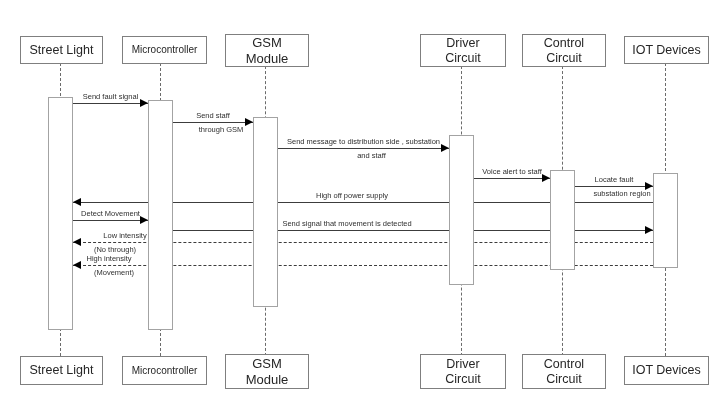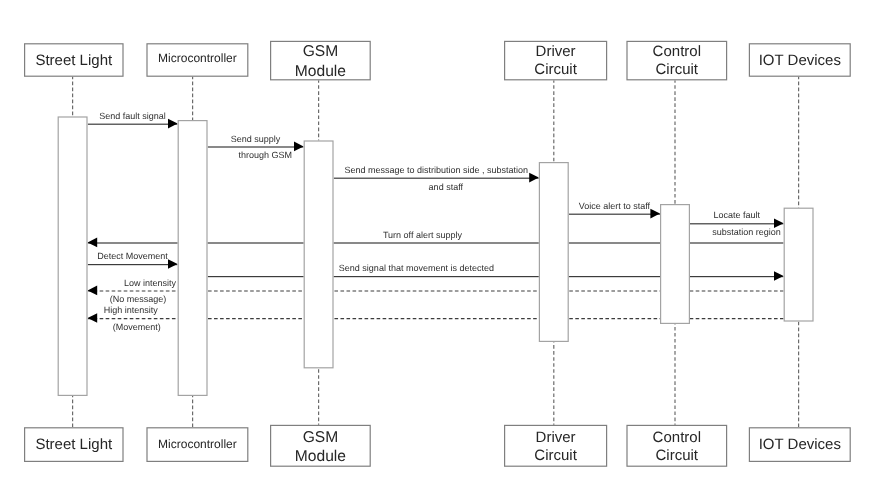--- a/index.html
+++ b/index.html
@@ -46,21 +46,21 @@
 
   <div class="msg" style="left:73px;top:103px;width:75px">
     <div class="mline"></div>
     <div class="ah r"></div>
     <span class="lbl above">Send fault signal</span>
   </div>
 
   <div class="msg" style="left:173px;top:122px;width:80px">
     <div class="mline"></div>
     <div class="ah r"></div>
-    <span class="lbl above">Send supply</span>
+    <span class="lbl above">Send staff</span>
     <span class="lbl below">through GSM</span>
   </div>
 
   <div class="msg" style="left:278px;top:148px;width:171px">
     <div class="mline"></div>
     <div class="ah r"></div>
     <span class="lbl above">Send message to distribution side , substation</span>
     <span class="lbl below">and staff</span>
   </div>
 
@@ -73,40 +73,40 @@
   <div class="msg" style="left:575px;top:186px;width:78px">
     <div class="mline"></div>
     <div class="ah r"></div>
     <span class="lbl above">Locate fault</span>
     <span class="lbl below">substation region</span>
   </div>
 
   <div class="msg" style="left:73px;top:202px;width:580px">
     <div class="mline"></div>
     <div class="ah l"></div>
-    <span class="lbl above" style="left:279px">Turn off alert supply</span>
+    <span class="lbl above" style="left:279px">High off power supply</span>
   </div>
 
   <div class="msg" style="left:73px;top:220px;width:75px">
     <div class="mline"></div>
     <div class="ah r"></div>
     <span class="lbl above">Detect Movement</span>
   </div>
 
   <div class="msg" style="left:173px;top:230px;width:480px">
     <div class="mline"></div>
     <div class="ah r"></div>
     <span class="lbl above" style="left:174px">Send signal that movement is detected</span>
   </div>
 
   <div class="msg dashed" style="left:73px;top:242px;width:580px">
     <div class="mline"></div>
     <div class="ah l"></div>
     <span class="lbl above" style="left:52px">Low intensity</span>
-    <span class="lbl below" style="left:34px">(No message)</span>
+    <span class="lbl below" style="left:34px">(No through)</span>
   </div>
 
   <div class="msg dashed" style="left:73px;top:265px;width:580px">
     <div class="mline"></div>
     <div class="ah l"></div>
     <span class="lbl above" style="left:36px">High intensity</span>
     <span class="lbl below" style="left:33px">(Movement)</span>
   </div>
 
   <div class="bar" style="left:48px;top:97px;height:233px"></div>

